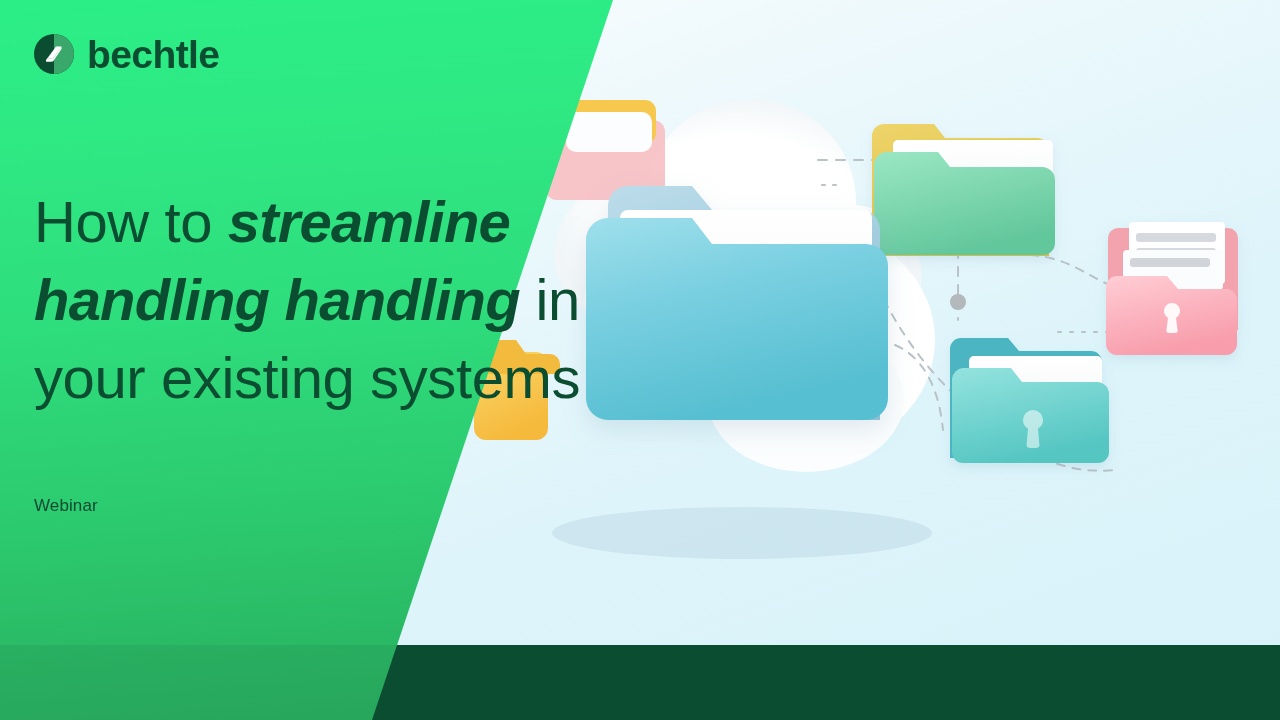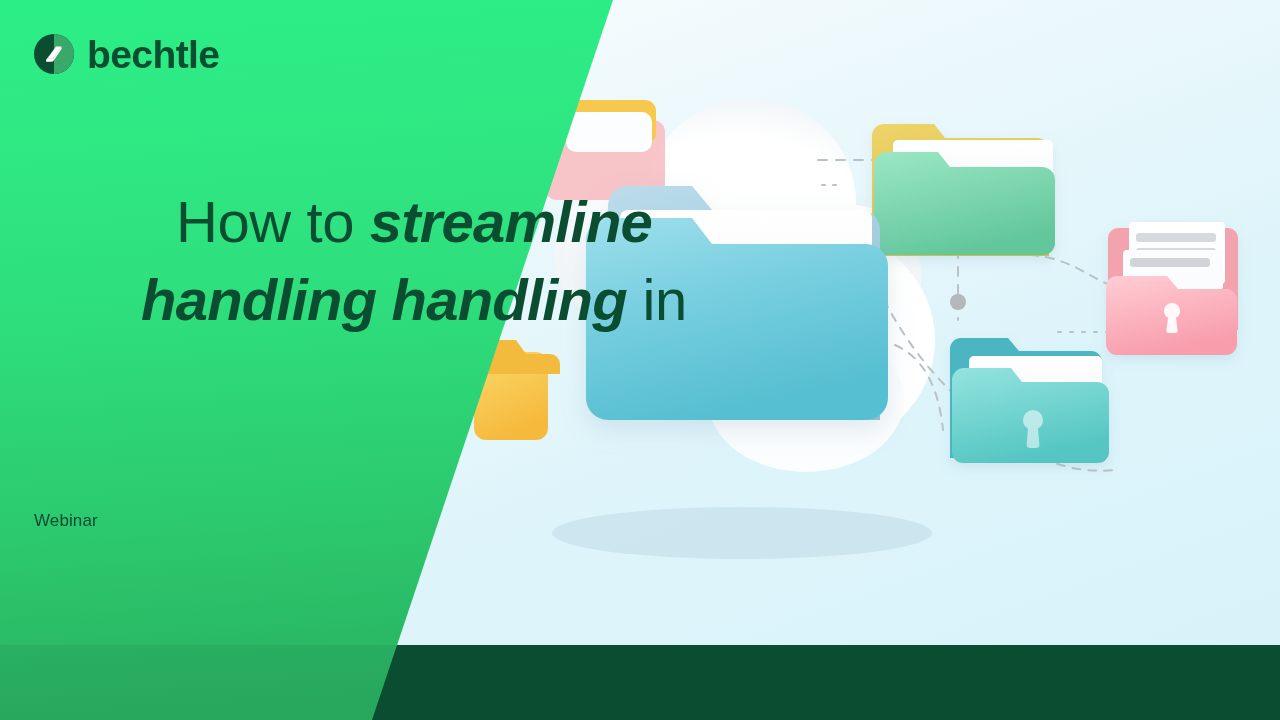--- a/index.html
+++ b/index.html
@@ -60,26 +60,25 @@
   }
 
   #headline {
     position:absolute; left:34px; top:183px;
     width:760px;
     color:#0b4d30;
     font-size:58px;
     line-height:78px;
     font-weight:400;
     letter-spacing:-0.4px;
-    text-align:center;
   }
   #headline .em { font-weight:700; font-style:italic; letter-spacing:-0.8px; }
 
   #kicker {
-    position:absolute; left:34px; top:511px;
+    position:absolute; left:34px; top:496px;
     color:#0d4a31;
     font-size:17px;
     font-weight:400;
     letter-spacing:0.1px;
   }
 </style>
 </head>
 <body>
 
 <div id="slide">
@@ -223,18 +222,18 @@
       <svg id="logo-mark" viewBox="0 0 40 40" xmlns="http://www.w3.org/2000/svg">
         <circle cx="20" cy="20" r="20" fill="#0b4d30"></circle>
         <path d="M20 0 A20 20 0 0 1 20 40 Z" fill="#3aa86a"></path>
         <path d="M13.5 24.5 L22 12.5 L27.5 12.5 L19 24.5 Z" fill="#ffffff"></path>
         <path d="M12 27.5 L13.5 24.5 L19 24.5 L17.5 27.5 Z" fill="#ffffff"></path>
         <path d="M13.5 24.5 L22 12.5 L27.5 12.5 L19 24.5 Z M12 27.5 L19 27.5 L27.5 15 L27.5 12.5 L22 12.5 L12 26 Z" fill="#ffffff"></path>
       </svg>
       <span id="logo-word">bechtle</span>
     </div>
 
-    <h1 id="headline"><span>How to </span><span class="em">streamline</span><br><span class="em">handling handling</span><span> in</span><br></h1>
+    <h1 id="headline"><span>How to </span><span class="em">streamline</span><br><span class="em">handling handling</span><span> in</span><br><span>your existing systems</span></h1>
 
     <div id="kicker">Webinar</div>
 
   </div>
 </div>
 
 </body></html>

